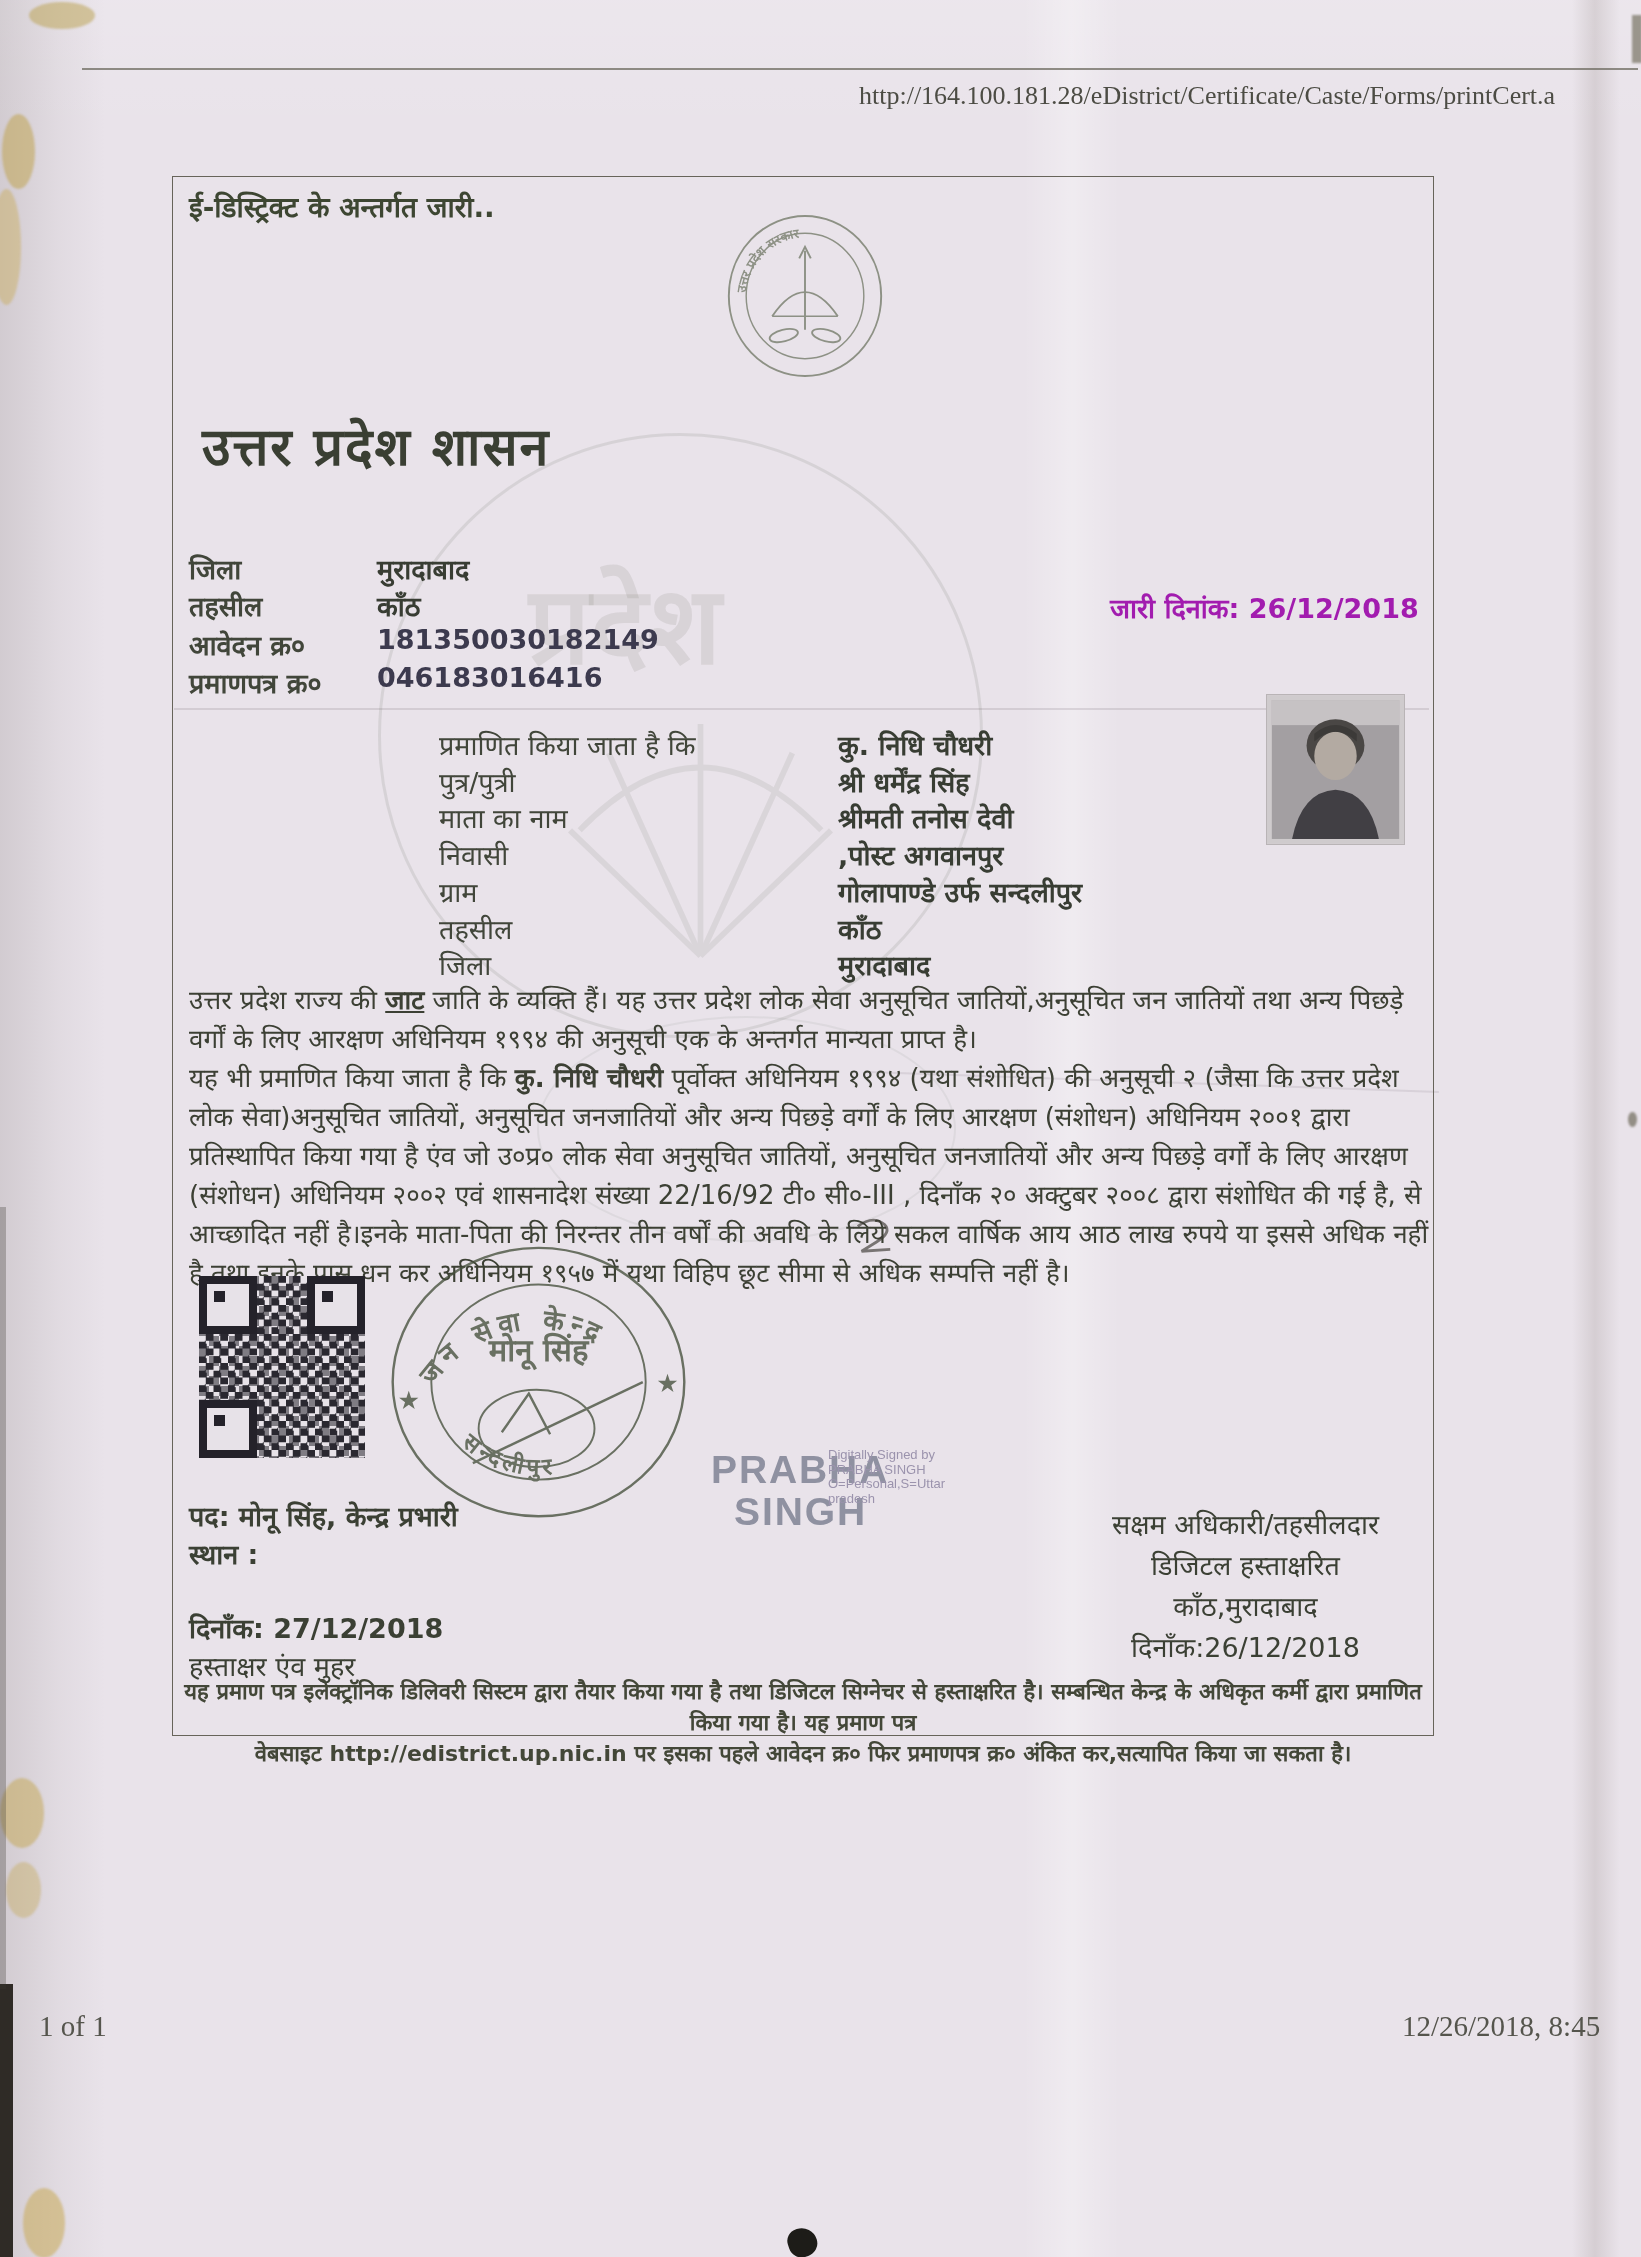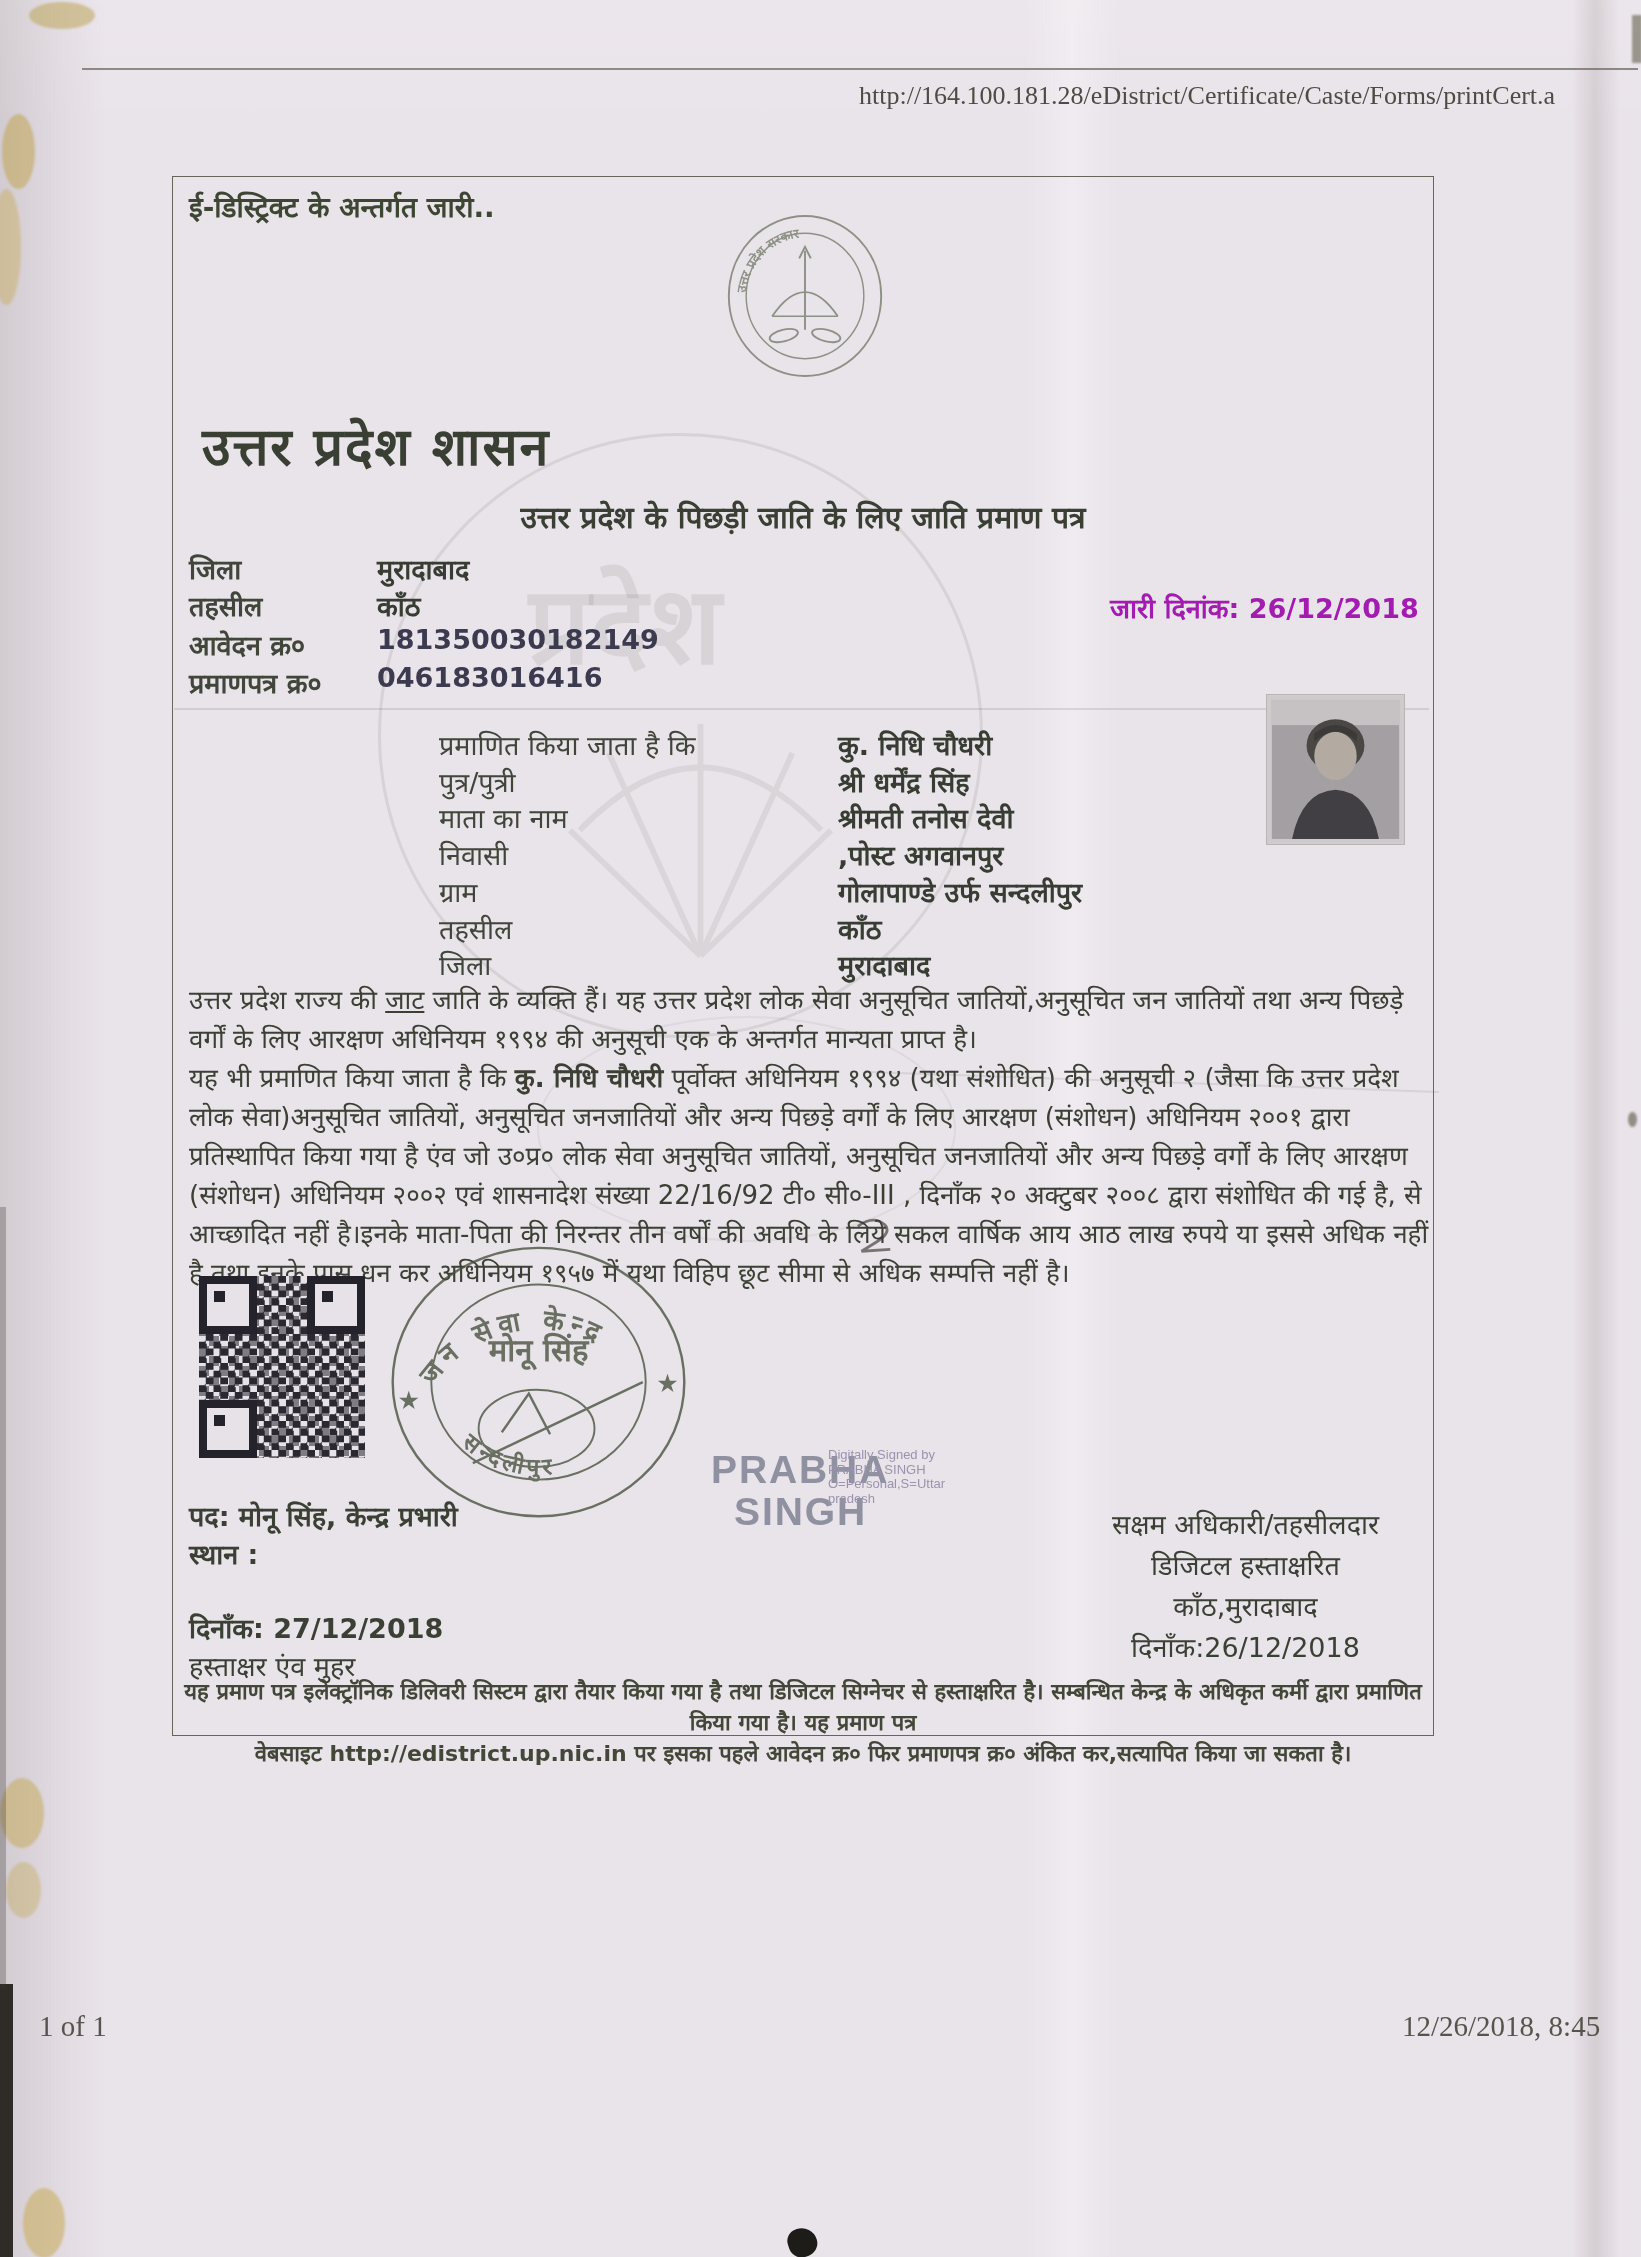--- a/index.html
+++ b/index.html
@@ -28,21 +28,21 @@
          font-size:52px;font-weight:bold;color:#3a3f33;letter-spacing:1.9px;padding-left:30px;}
   .subtitle{position:absolute;left:172px;top:496px;width:1262px;text-align:center;
             font-size:30px;font-weight:bold;color:#3a3f33;}
   .lbl{position:absolute;font-size:27px;font-weight:bold;color:#41463a;}
   .val{position:absolute;font-size:27px;font-weight:bold;color:#383d33;}
   .num{color:#3c3a4e;font-family:"DejaVu Sans",sans-serif;}
   .issue-date{position:absolute;left:1110px;top:589px;font-size:27px;font-weight:bold;color:#a21caf;}
   
   .bodytext{position:absolute;left:189px;top:981px;width:1240px;font-size:26px;line-height:39px;color:#3c4034;}
   .bodytext p{margin:0;}
-  .caste{font-weight:normal;text-decoration:underline;}
+  .caste{font-weight:bold;text-decoration:underline;}
   
   .photo{position:absolute;left:1267px;top:695px;width:137px;height:149px;background:#d8d5d6;
          box-shadow:0 0 0 1px #b9b4b6;}
   
   .qr{position:absolute;left:199px;top:1276px;width:166px;height:182px;background-color:#e7e2e8;
       background-image:repeating-conic-gradient(#2a2830 0% 25%, transparent 0% 50%);
       background-size:14.5px 14.5px;}
   .qr::after{content:"";position:absolute;inset:0;
       background-image:repeating-conic-gradient(#2a2830 0% 25%, transparent 0% 50%);
       background-size:20px 20px;opacity:.55;}
@@ -127,21 +127,20 @@
       <path d="M50,108 L118,108" stroke-width="1.5"></path>
       <ellipse cx="62" cy="128" rx="15" ry="6" transform="rotate(-14 62 128)"></ellipse>
       <ellipse cx="106" cy="128" rx="15" ry="6" transform="rotate(14 106 128)"></ellipse>
     </g>
     <text font-size="13" fill="#566048" font-weight="bold">
       <textPath href="#embArc" startOffset="8">उत्तर प्रदेश सरकार</textPath>
     </text>
   </svg>
 
   <div class="title hi">उत्तर प्रदेश शासन</div>
-  <div class="subtitle hi">उत्तर प्रदेश के पिछड़ी जाति के लिए जाति प्रमाण पत्र</div>
 
   <div>
     <div class="lbl" style="left:189px;top:550px;">जिला</div>
     <div class="val" style="left:377px;top:550px;">मुरादाबाद</div>
     <div class="lbl" style="left:189px;top:587px;">तहसील</div>
     <div class="val" style="left:377px;top:587px;">काँठ</div>
     <div class="lbl" style="left:189px;top:626px;">आवेदन क्र०</div>
     <div class="val num" style="left:377px;top:624px;">181350030182149</div>
     <div class="lbl" style="left:189px;top:664px;">प्रमाणपत्र क्र०</div>
     <div class="val num" style="left:377px;top:662px;">046183016416</div>

